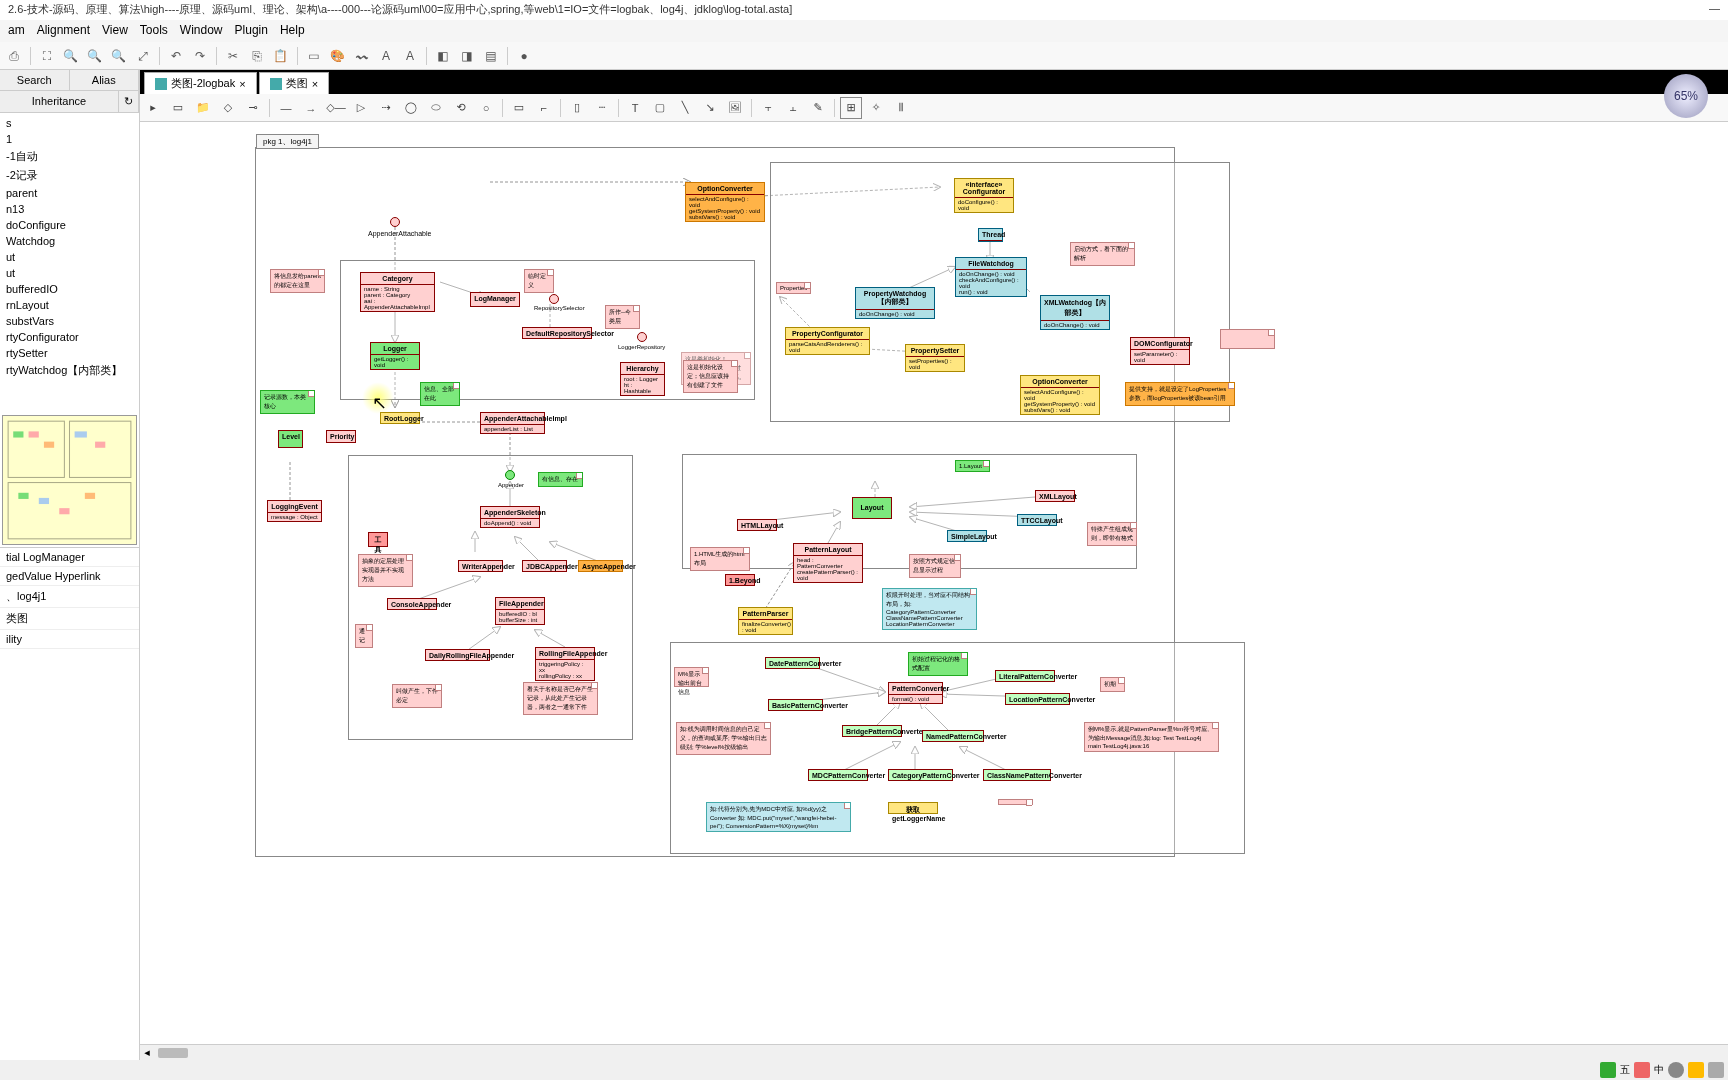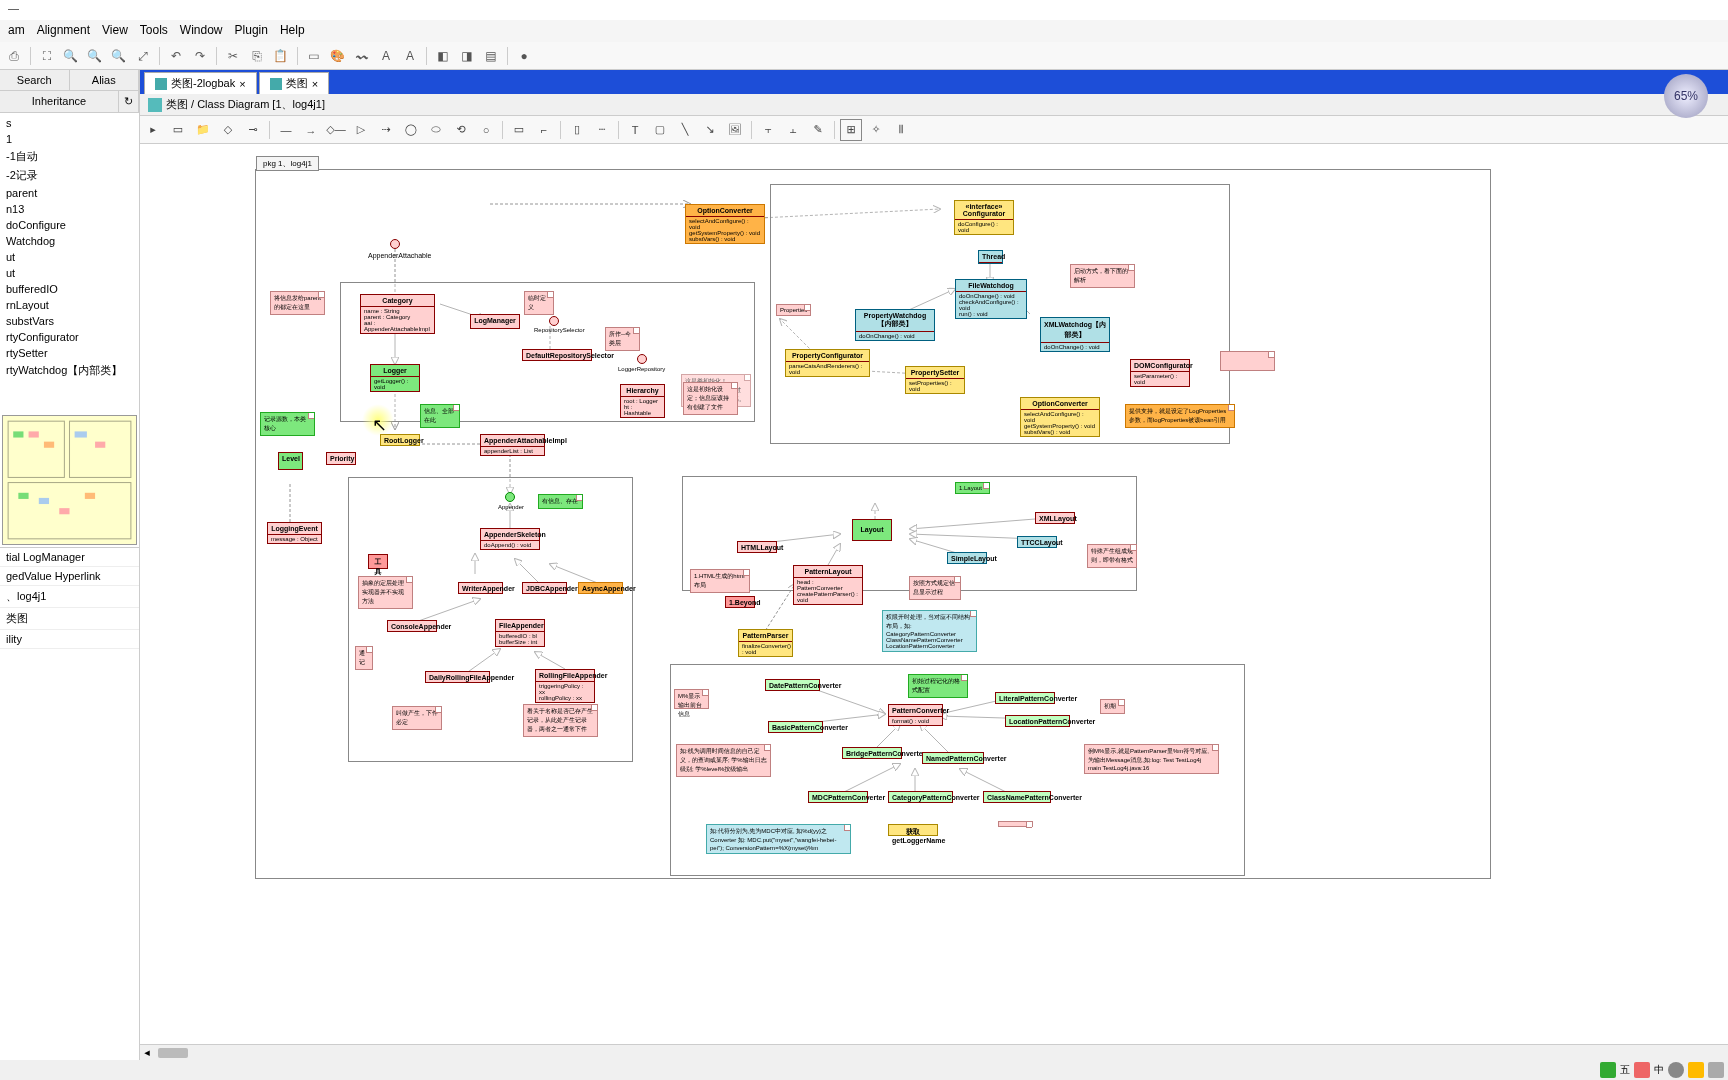--- a/index.html
+++ b/index.html
@@ -14,21 +14,21 @@
 .left-panel { width: 140px; background: #fff; border-right: 1px solid #ccc; display: flex; flex-direction: column; }
 .left-tabs { display: flex; border-bottom: 1px solid #ccc; font-size: 11px; }
 .left-tabs span { flex: 1; text-align: center; padding: 4px 2px; border-right: 1px solid #ccc; background: #eee; }
 .tree { flex: 0 0 auto; overflow: auto; font-size: 11px; padding: 2px; height: 300px; }
 .tree-item { padding: 2px 4px; white-space: nowrap; }
 .minimap { height: 130px; background: #ffffcc; border: 1px solid #999; margin: 2px; position: relative; }
 .minimap svg { width: 100%; height: 100%; }
 .props { flex: 1; border-top: 1px solid #ccc; font-size: 11px; }
 .props-row { padding: 3px 6px; border-bottom: 1px solid #eee; }
 .editor-area { flex: 1; display: flex; flex-direction: column; background: #fff; position: relative; }
-.editor-tabs { height: 24px; background: #1d4ed8; display: flex; align-items: flex-end; padding-left: 4px; }
+.editor-tabs { height: 24px; background: #000000; display: flex; align-items: flex-end; padding-left: 4px; }
 .ed-tab { background: #fff; border: 1px solid #aaa; border-bottom: none; padding: 3px 10px; font-size: 11px; margin-right: 2px; display: flex; align-items: center; gap: 4px; }
 .ed-tab .ico { width: 12px; height: 12px; background: #4aa; display: inline-block; }
 .breadcrumb { height: 22px; background: #f0f0f0; border-bottom: 1px solid #ccc; padding: 3px 8px; font-size: 11px; display: flex; align-items: center; gap: 4px; }
 .bc-ico { width: 14px; height: 14px; background: #5bb; display: inline-block; }
 .palette { height: 28px; background: #f8f8f8; border-bottom: 1px solid #ccc; display: flex; gap: 3px; padding: 2px; align-items: center; }
 .pal-btn { width: 22px; height: 22px; border: 1px solid transparent; display: inline-flex; align-items: center; justify-content: center; font-size: 11px; color: #444; }
 .canvas-wrap { flex: 1; overflow: auto; background: #fff; position: relative; }
 .canvas { position: relative; width: 1400px; height: 900px; }
 .pkg { position: absolute; border: 1px solid #888; background: rgba(255,255,255,0.3); }
 .pkg-tab { position: absolute; top: -14px; left: 0; background: #f5f5f5; border: 1px solid #888; padding: 1px 6px; font-size: 8px; }
@@ -52,20 +52,21 @@
 .scrollbar-h { height: 16px; background: #f0f0f0; border-top: 1px solid #ccc; display: flex; align-items: center; }
 .scroll-thumb { width: 30px; height: 10px; background: #bbb; margin-left: 4px; border-radius: 2px; }
 .tray { position: absolute; bottom: 2px; right: 4px; display: flex; gap: 4px; font-size: 10px; align-items: center; }
 .tray-ico { width: 16px; height: 16px; background: #6a6; border-radius: 2px; }
 svg.lines { position: absolute; top: 0; left: 0; width: 100%; height: 100%; pointer-events: none; }
 </style>
 </head>
 <body>
 
 <div class="title-bar">
+  <span>2.6-技术-源码、原理、算法\high----原理、源码uml、理论、架构\a----000---论源码uml\00=应用中心,spring,等web\1=IO=文件=logbak、log4j、jdklog\log-total.asta]</span>
   <span>—</span>
 </div>
 
 <div class="menu-bar">
   <span>am</span>
   <span>Alignment</span>
   <span>View</span>
   <span>Tools</span>
   <span>Window</span>
   <span>Plugin</span>
@@ -159,24 +160,20 @@
       <div class="ed-tab">
           <span class="ico"></span>
           <span>类图-2logbak</span>
           <span>×</span>
         </div>
       <div class="ed-tab">
           <span class="ico"></span>
           <span>类图</span>
           <span>×</span>
         </div>
-    </div>
-    <div class="breadcrumb">
-      <span class="bc-ico"></span>
-      <span>类图 / Class Diagram [1、log4j1]</span>
     </div>
     <div class="zoom-ind">65%</div>
     <div class="palette">
       <span class="pal-btn">▸</span>
       <span class="pal-btn">▭</span>
       <span class="pal-btn">📁</span>
       <span class="pal-btn">◇</span>
       <span class="pal-btn">⊸</span>
       <span class="tb-sep"></span>
       <span class="pal-btn">—</span>
@@ -259,21 +256,21 @@
           <line x1="660" y1="580" x2="745" y2="570" stroke="#666" marker-end="url(#tri)"></line>
           <line x1="735" y1="605" x2="760" y2="580" stroke="#666" marker-end="url(#tri)"></line>
           <line x1="810" y1="610" x2="780" y2="580" stroke="#666" marker-end="url(#tri)"></line>
           <line x1="865" y1="555" x2="800" y2="570" stroke="#666" marker-end="url(#tri)"></line>
           <line x1="895" y1="575" x2="800" y2="572" stroke="#666" marker-end="url(#tri)"></line>
           <line x1="700" y1="650" x2="760" y2="620" stroke="#666" marker-end="url(#tri)"></line>
           <line x1="775" y1="650" x2="775" y2="625" stroke="#666" marker-end="url(#tri)"></line>
           <line x1="870" y1="650" x2="820" y2="625" stroke="#666" marker-end="url(#tri)"></line>
         </svg>
 
-        <div class="pkg" style="left:115px; top:25px; width:1236px; height:710px;">
+        <div class="pkg" style="left:115px; top:25px; width:920px; height:710px;">
           <div class="pkg-tab">pkg 1、log4j1</div>
         </div>
 
         <div class="pkg" style="left:630px; top:40px; width:460px; height:260px;"></div>
 
         <div class="cls orange" style="left:545px; top:60px; width:80px;">
           <div class="cls-head">OptionConverter</div>
           <div class="cls-body">
               <div>selectAndConfigure() : void</div>
               <div>getSystemProperty() : void</div>

